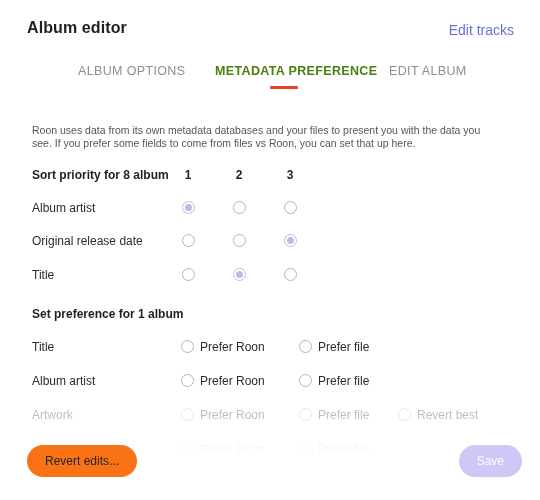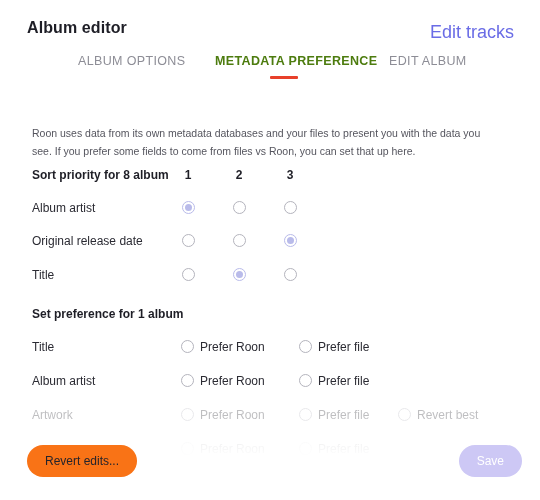--- a/index.html
+++ b/index.html
@@ -35,30 +35,30 @@
     top: 19px;
     font-size: 16px;
     font-weight: bold;
     letter-spacing: .1px;
     color: #1e1e26;
   }
   .edit-tracks {
     position: absolute;
     right: 26px;
     top: 22px;
-    font-size: 18px;
+    font-size: 14px;
     color: #6a6ce6;
     cursor: pointer;
     padding-left: 12px;
   }
 
   
   .tabs {
     position: absolute;
-    top: 54px; left: 0; right: 0;
+    top: 64px; left: 0; right: 0;
     height: 28px;
     text-align: right;
   }
   .tab {
     position: absolute;
     top: 0;
     font-size: 12.5px;
     letter-spacing: .35px;
     color: #8d8d96;
     white-space: nowrap;
@@ -81,21 +81,21 @@
     border-radius: 1px;
   }
 
   
   .desc {
     position: absolute;
     left: 32px;
     top: 124px;
     width: 470px;
     font-size: 10.5px;
-    line-height: 18px;
+    line-height: 13px;
     color: #55555e;
   }
 
   .section-title {
     position: absolute;
     left: 32px;
     font-size: 12px;
     font-weight: bold;
     color: #1e1e26;
   }

